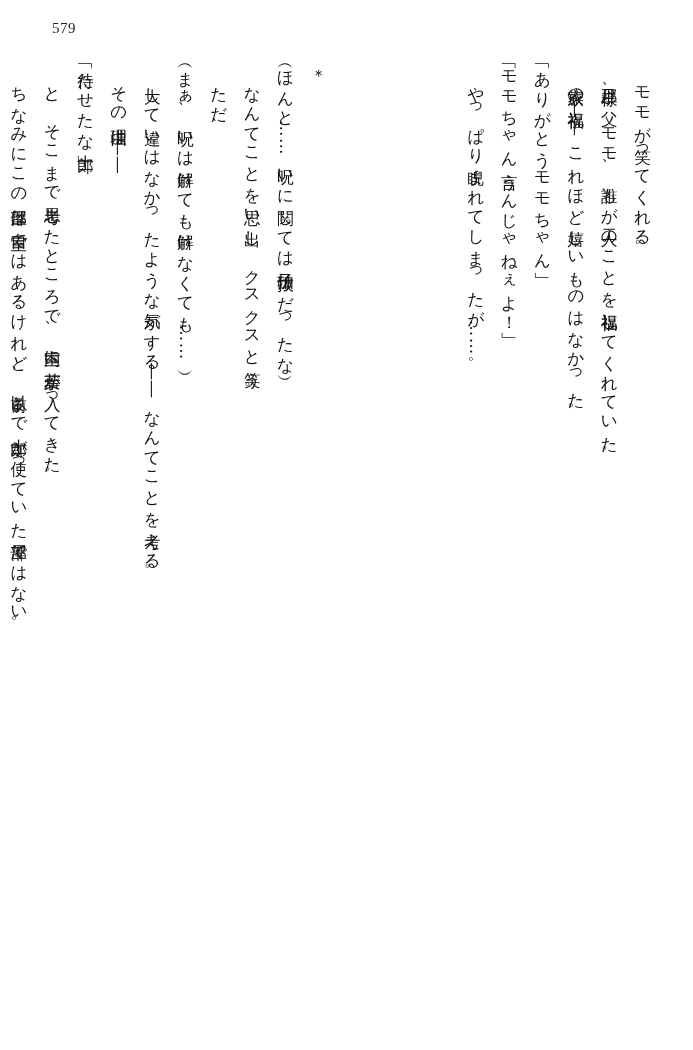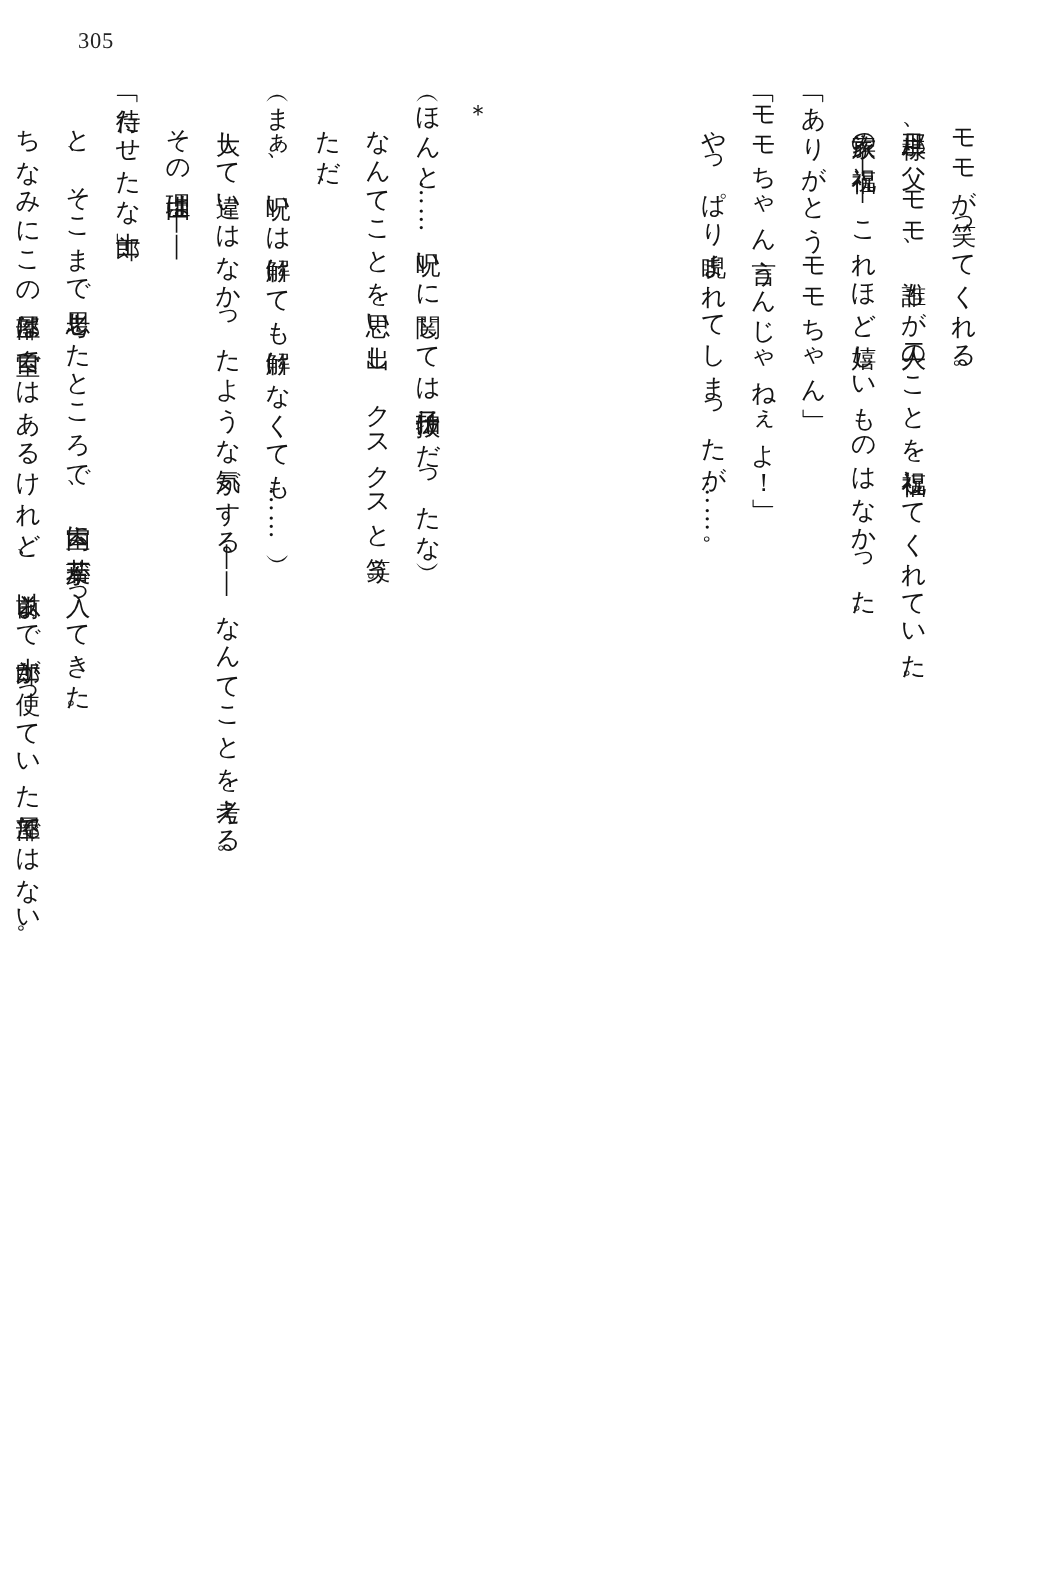--- a/index.html
+++ b/index.html
@@ -61,21 +61,21 @@
   .sep-inner {
     display: inline-block;
     padding-block-start: 7.5em;
   }
 </style>
 </head>
 <body>
 
 <div class="page">
 
-  <div class="page-number">305</div>
+  <div class="page-number">579</div>
 
   <div class="body-text">
     <p class="indent">モモが笑ってくれる。</p>
     <p class="indent">旦那様、父、モモ、誰もが二人のことを祝福してくれていた。</p>
     <p class="indent">家族の祝福――これほど嬉しいものはなかった。</p>
     <p>「ありがとうモモちゃん」</p>
     <p>「モモちゃん言うんじゃねぇよ！」</p>
     <p class="indent">やっぱり睨まれてしまったが……。</p>
     <p class="sep"><span class="sep-inner">＊</span></p>
     <p>（ほんと……呪いに関しては拍子抜けだったな）</p>

